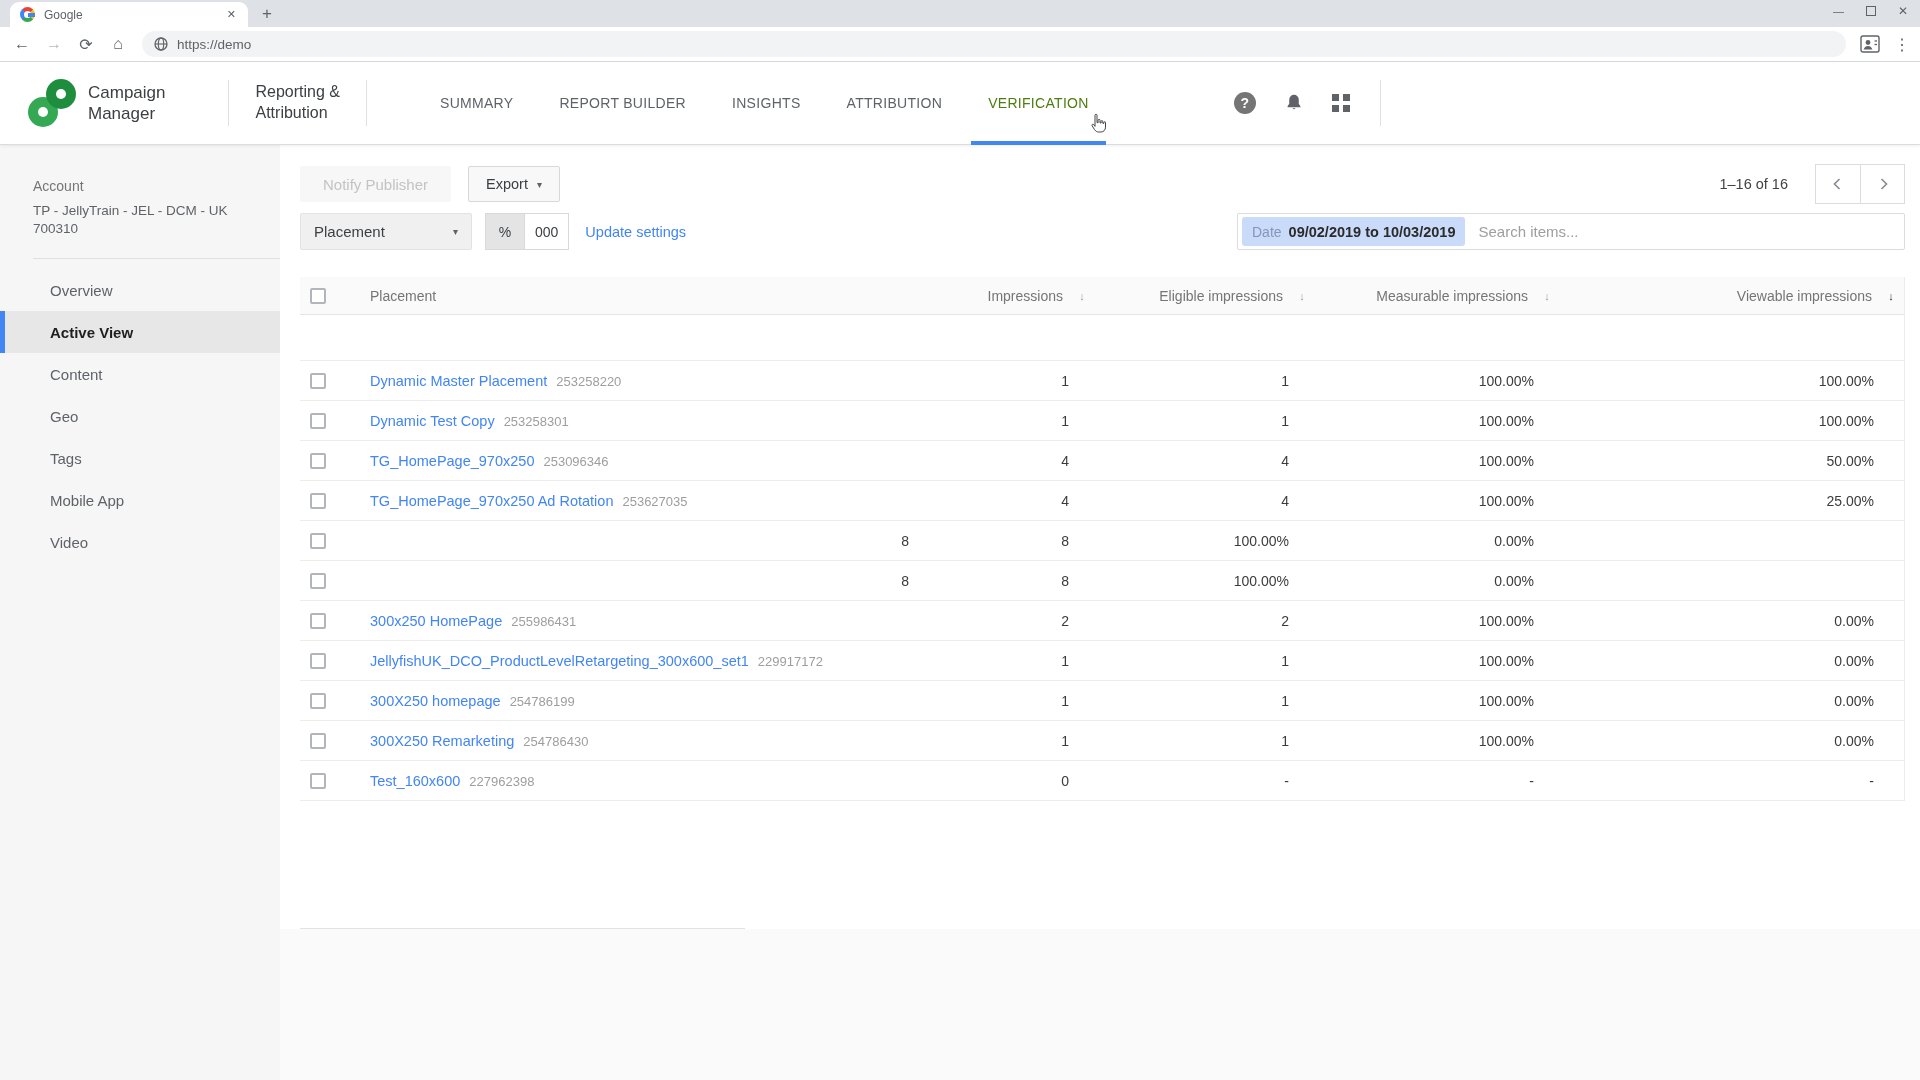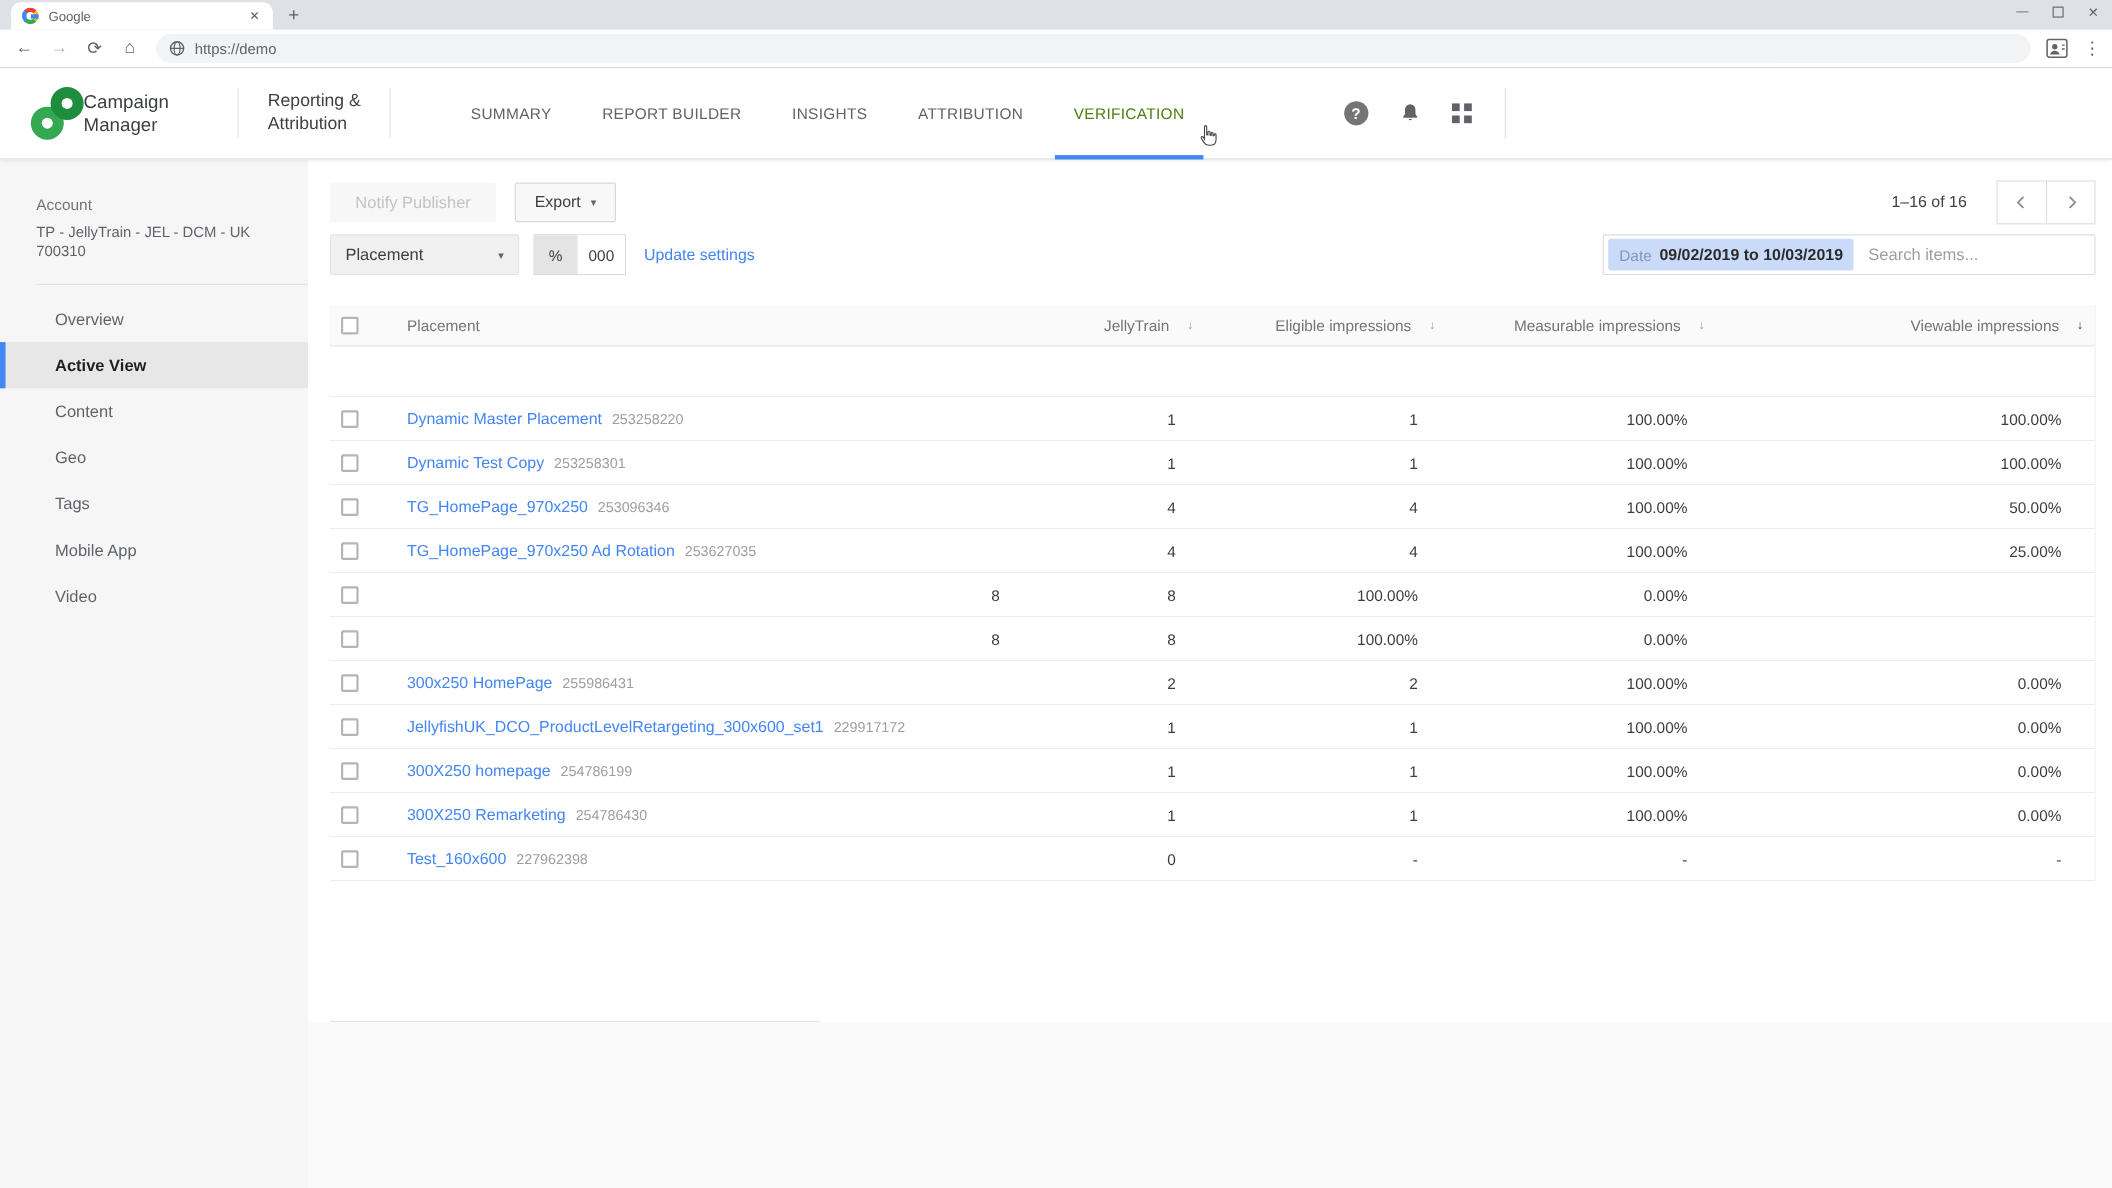--- a/index.html
+++ b/index.html
@@ -32,21 +32,21 @@
 
   
   .app-header { height:83px; background:#fff; display:flex; align-items:center; position:relative;
     border-bottom:1px solid #dadce0; box-shadow:0 1px 3px rgba(0,0,0,.07); }
   .logo { width:48px; height:48px; position:relative; margin-left:28px; flex:none; }
   .logo .c1, .logo .c2 { position:absolute; width:30px; height:30px; border-radius:50%; }
   .logo .c1 { right:0; top:0; background:#1e8e3e; }
   .logo .c2 { left:0; bottom:0; background:#34a853; }
   .logo .c1::after, .logo .c2::after { content:""; position:absolute; left:50%; top:50%; width:10px; height:10px;
     margin:-5px 0 0 -5px; background:#fff; border-radius:50%; }
-  .product-name { font-size:17px; line-height:1.25; color:#3c4043; }
+  .product-name { margin-left:12px; font-size:17px; line-height:1.25; color:#3c4043; }
   .vdiv { width:1px; height:46px; background:#e0e0e0; }
   .vdiv.d1 { margin-left:62px; }
   .section-name { font-size:16px; line-height:1.3; color:#3c4043; margin:0 26px 0 27px; }
   .primary-nav { display:flex; align-items:stretch; height:83px; margin-left:50px; }
   .nav-item { display:flex; align-items:center; padding:0 17px; margin:0 6px; font-size:14px; letter-spacing:.3px;
     color:#5f6368; cursor:pointer; position:relative; }
   .nav-item.active { color:#4d7c0f; font-weight:normal;text-align:center; }
   .nav-item.active::after { content:""; position:absolute; left:0; right:0; bottom:0; height:4px; background:#4285f4; }
   .header-icons { display:flex; align-items:center; gap:27px; margin-left:122px; }
   .help-ico { width:22px; height:22px; border-radius:50%; background:#757575; color:#fff; font-size:14px; font-weight:bold;
@@ -88,21 +88,21 @@
   .filter-row { margin-top:9px; display:flex; align-items:center; }
   .dim-select { width:172px; height:37px; background:#f0f0f0; border:1px solid #e3e3e3; border-radius:2px;
     display:flex; align-items:center; padding:0 13px; font-size:15px; color:#3c4043; cursor:pointer; }
   .dim-select .caret { margin-left:auto; }
   .seg { display:flex; margin-left:13px; border:1px solid #d9d9d9; height:37px; }
   .seg-btn { min-width:38px; padding:0 10px; display:flex; align-items:center; justify-content:center;
     font-size:14px; color:#3c4043; cursor:pointer; background:#fff; }
   .seg-btn.selected { background:#e4e4e4; }
   .seg-btn + .seg-btn { border-left:1px solid #d9d9d9; }
   .link { margin-left:16px; font-size:14.5px; color:#4285f4; cursor:pointer; }
-  .search-box { width:448px; height:37px; border:1px solid #dcdcdc; border-radius:2px; background:#fff;
+  .search-box { width:668px; height:37px; border:1px solid #dcdcdc; border-radius:2px; background:#fff;
     display:flex; align-items:center; padding:0 8px 0 4px; }
   .date-chip { height:29px; background:#c9dbf8; border-radius:3px; display:flex; align-items:center;
     padding:0 10px; gap:7px; cursor:pointer; flex:none; }
   .date-chip .d-label { font-size:14px; color:#8496bb; }
   .date-chip .d-value { font-size:14.5px; font-weight:bold; color:#2b2b2b; }
   .search-input { border:none; outline:none; flex:1; margin-left:13px; font-size:15px; color:#0c4a6e;
     font-family:inherit; background:transparent; }
   .search-input::placeholder { color:#9e9e9e; }
 
   
@@ -272,21 +272,21 @@
       </div>
     </div>
 
     <div class="table">
       <div class="tr thead">
         <div>
             <div class="cb"></div>
           </div>
         <div class="th name-cell" style="padding-left:20px">Placement</div>
         <div class="th num">
-          <span>JellyTrain</span>
+          <span>Impressions</span>
             <span class="sort">↓</span>
         </div>
         <div class="th num">
           <span>Eligible impressions</span>
             <span class="sort">↓</span>
         </div>
         <div class="th num">
           <span>Measurable impressions</span>
             <span class="sort">↓</span>
         </div>

